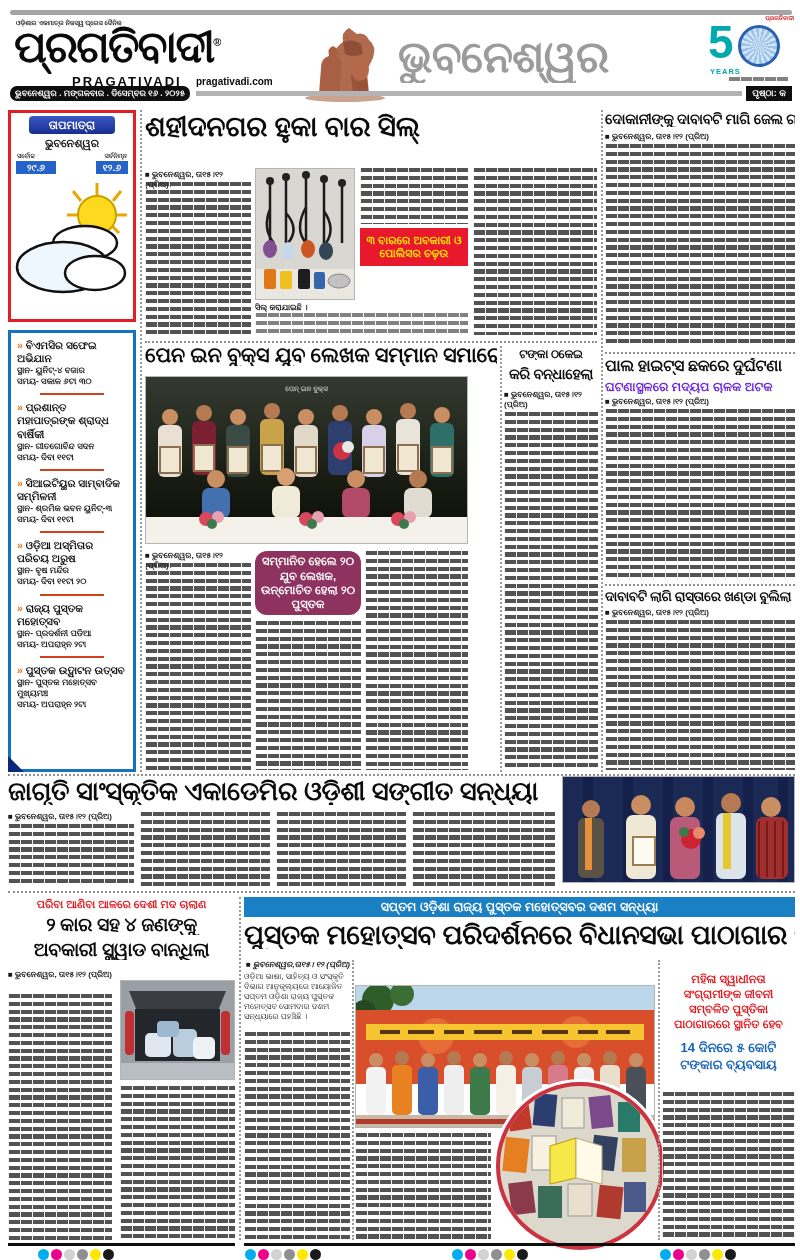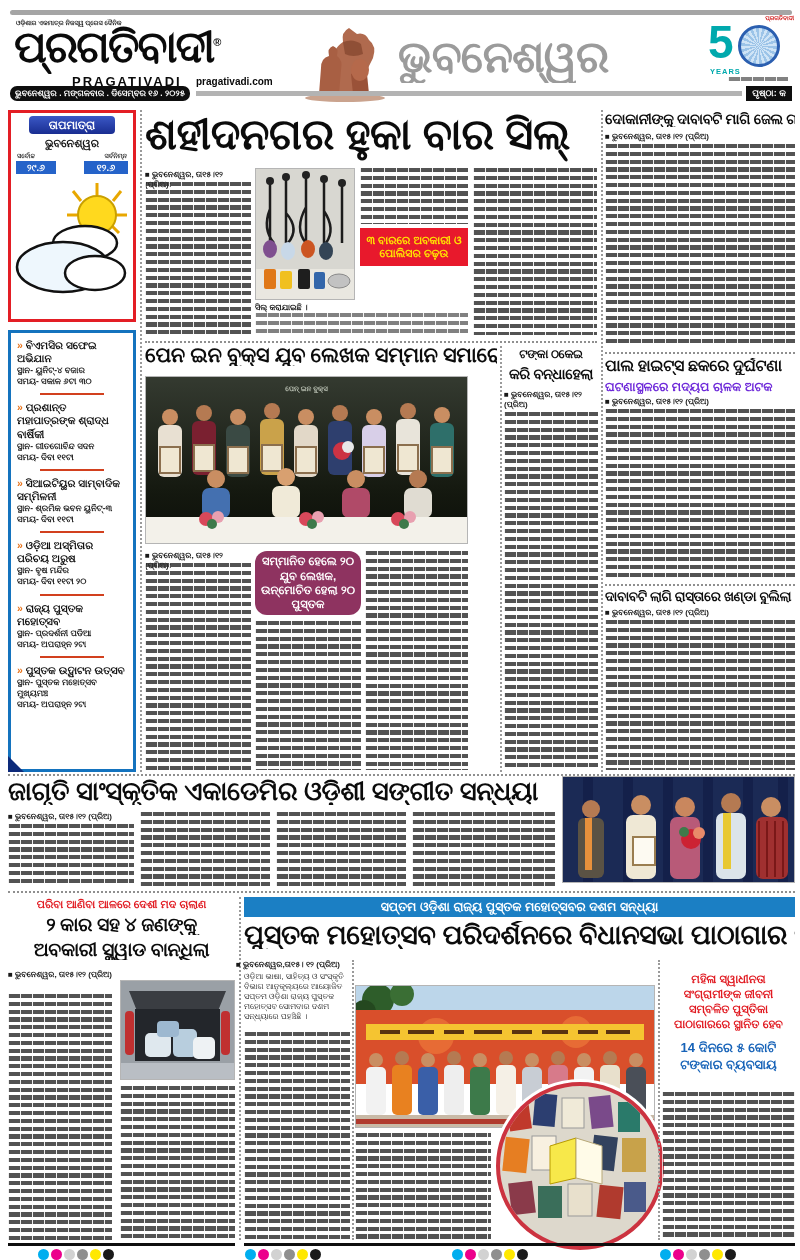--- a/index.html
+++ b/index.html
@@ -70,21 +70,21 @@
 
   <div class="abs" style="left:8px;top:110px;width:128px;height:212px;border:3px solid #e31e25;box-sizing:border-box;background:#fff;">
     <div style="margin:3px auto 0 auto;width:86px;height:18px;background:linear-gradient(180deg,#3b58c6,#192d91);border-radius:4px;color:#fff;font-size:11.5px;font-weight:800;display:flex;align-items:center;justify-content:center;">ତାପମାତ୍ରା</div>
     <div class="center" style="margin-top:3px;font-size:11px;font-weight:800;">ଭୁବନେଶ୍ୱର</div>
     <div style="display:flex;justify-content:space-between;padding:2px 6px 0 6px;font-size:6.5px;font-weight:700;color:#333;">
       <span>ସର୍ବୋଚ୍ଚ</span>
       <span>ସର୍ବନିମ୍ନ</span>
     </div>
     <div style="display:flex;justify-content:space-between;padding:1px 5px;">
       <span style="width:40px;height:13px;background:#2563c9;color:#fff;font-size:9.5px;font-weight:800;display:flex;align-items:center;justify-content:center;">୨୯.୬</span>
-      <span style="width:44px;height:13px;background:#2563c9;color:#fff;font-size:9.5px;font-weight:800;display:flex;align-items:center;justify-content:center;">୧୨.୬</span>
+      <span style="width:32px;height:13px;background:#2563c9;color:#fff;font-size:9.5px;font-weight:800;display:flex;align-items:center;justify-content:center;">୧୨.୬</span>
     </div>
     <div>
       <svg width="122" height="128" viewBox="0 0 122 128">
         <g stroke="#e8a700" stroke-width="3">
           <line x1="86" y1="8" x2="86" y2="20"></line>
             <line x1="62" y1="16" x2="70" y2="26"></line>
           <line x1="110" y1="16" x2="102" y2="26"></line>
             <line x1="56" y1="40" x2="68" y2="40"></line>
           <line x1="116" y1="40" x2="104" y2="40"></line>
             <line x1="108" y1="58" x2="100" y2="50"></line>
@@ -134,21 +134,21 @@
         <div class="evt-meta">ସ୍ଥାନ- ପୁସ୍ତକ ମହୋତ୍ସବ ମୁଖ୍ୟମଞ୍ଚ</div>
         <div class="evt-meta">ସମୟ- ଅପରାହ୍ନ ୨ଟା</div>
       </div>
     </div>
     <div style="position:absolute;left:-3px;bottom:-3px;width:0;height:0;border-left:16px solid #0d2a7a;border-top:16px solid transparent;"></div>
   </div>
 
   <div class="abs dotted-v" style="left:140px;top:110px;height:662px;"></div>
   <div class="abs dotted-v" style="left:601px;top:110px;height:662px;"></div>
 
-  <div class="abs hl" style="left:145px;top:112px;width:452px;height:52px;font-size:43px;">ଶହୀଦନଗର ହୁକା ବାର ସିଲ୍</div>
+  <div class="abs hl" style="left:145px;top:112px;width:452px;height:52px;font-size:28px;">ଶହୀଦନଗର ହୁକା ବାର ସିଲ୍</div>
   <div class="abs byline" style="left:145px;top:170px;width:106px;">■ ଭୁବନେଶ୍ୱର, ତା୧୫।୧୨ (ପ୍ରିଅ):</div>
   <div class="abs greek" style="left:145px;top:182px;width:106px;height:152px;"></div>
 
   <div class="abs photo" style="left:255px;top:168px;width:100px;height:132px;">
     <svg width="98" height="130" viewBox="0 0 98 130">
       <rect width="98" height="130" fill="#d8d7d1"></rect>
       <rect y="100" width="98" height="30" fill="#e9e7e0"></rect>
       <g stroke="#1c1c1c" stroke-width="2.5" fill="none">
         <path d="M14 14 v60 M14 40 q-8 20 4 34 M30 10 v64 M30 44 q14 16 2 30"></path>
         <path d="M50 8 v66 M50 38 q-12 22 0 36 M68 12 v62 M68 42 q12 18 2 32 M86 16 v58"></path>
@@ -335,21 +335,21 @@
     </svg>
   </div>
 
   <div class="abs greek" style="left:8px;top:994px;width:104px;height:246px;"></div>
   <div class="abs greek" style="left:120px;top:1086px;width:115px;height:154px;"></div>
   <div class="abs dotted-v" style="left:239px;top:897px;height:343px;"></div>
 
   <div class="abs" style="left:244px;top:897px;width:551px;height:20px;background:#1b7fc4;color:#fff;font-size:12.5px;font-weight:800;display:flex;align-items:center;justify-content:center;">ସପ୍ତମ ଓଡ଼ିଶା ରାଜ୍ୟ ପୁସ୍ତକ ମହୋତ୍ସବର ଦଶମ ସନ୍ଧ୍ୟା</div>
   <div class="abs hl center" style="left:244px;top:921px;width:551px;font-size:27px;">ପୁସ୍ତକ ମହୋତ୍ସବ ପରିଦର୍ଶନରେ ବିଧାନସଭା ପାଠାଗାର ସବ-କମିଟି</div>
 
-  <div class="abs byline" style="left:236px;top:960px;width:106px;">■ ଭୁବନେଶ୍ୱର,ତା୧୫। ୧୨ (ପ୍ରିଅ)</div>
+  <div class="abs byline" style="left:246px;top:960px;width:106px;font-style:italic;">■ ଭୁବନେଶ୍ୱର,ତା୧୫। ୧୨ (ପ୍ରିଅ)</div>
   <div class="abs" style="left:244px;top:972px;width:106px;height:58px;font-size:8px;line-height:1.25;overflow:hidden;color:#222;">ଓଡ଼ିଆ ଭାଷା, ସାହିତ୍ୟ ଓ ସଂସ୍କୃତି ବିଭାଗ ଆନୁକୂଲ୍ୟରେ ଆୟୋଜିତ ସପ୍ତମ ଓଡ଼ିଶା ରାଜ୍ୟ ପୁସ୍ତକ ମହୋତ୍ସବ ସୋମବାର ଦଶମ ସନ୍ଧ୍ୟାରେ ପହଞ୍ଚିଛି ।</div>
   <div class="abs greek" style="left:244px;top:1032px;width:106px;height:208px;"></div>
   <div class="abs dotted-v" style="left:352px;top:960px;height:280px;"></div>
 
   <div class="abs photo" style="left:355px;top:985px;width:300px;height:143px;">
     <svg width="298" height="141" viewBox="0 0 298 141">
       <rect width="298" height="30" fill="#bcd6ea"></rect>
       <circle cx="22" cy="14" r="16" fill="#2e5d2a"></circle>
         <circle cx="46" cy="8" r="12" fill="#3a6e34"></circle>
         <circle cx="8" cy="26" r="12" fill="#24481f"></circle>

